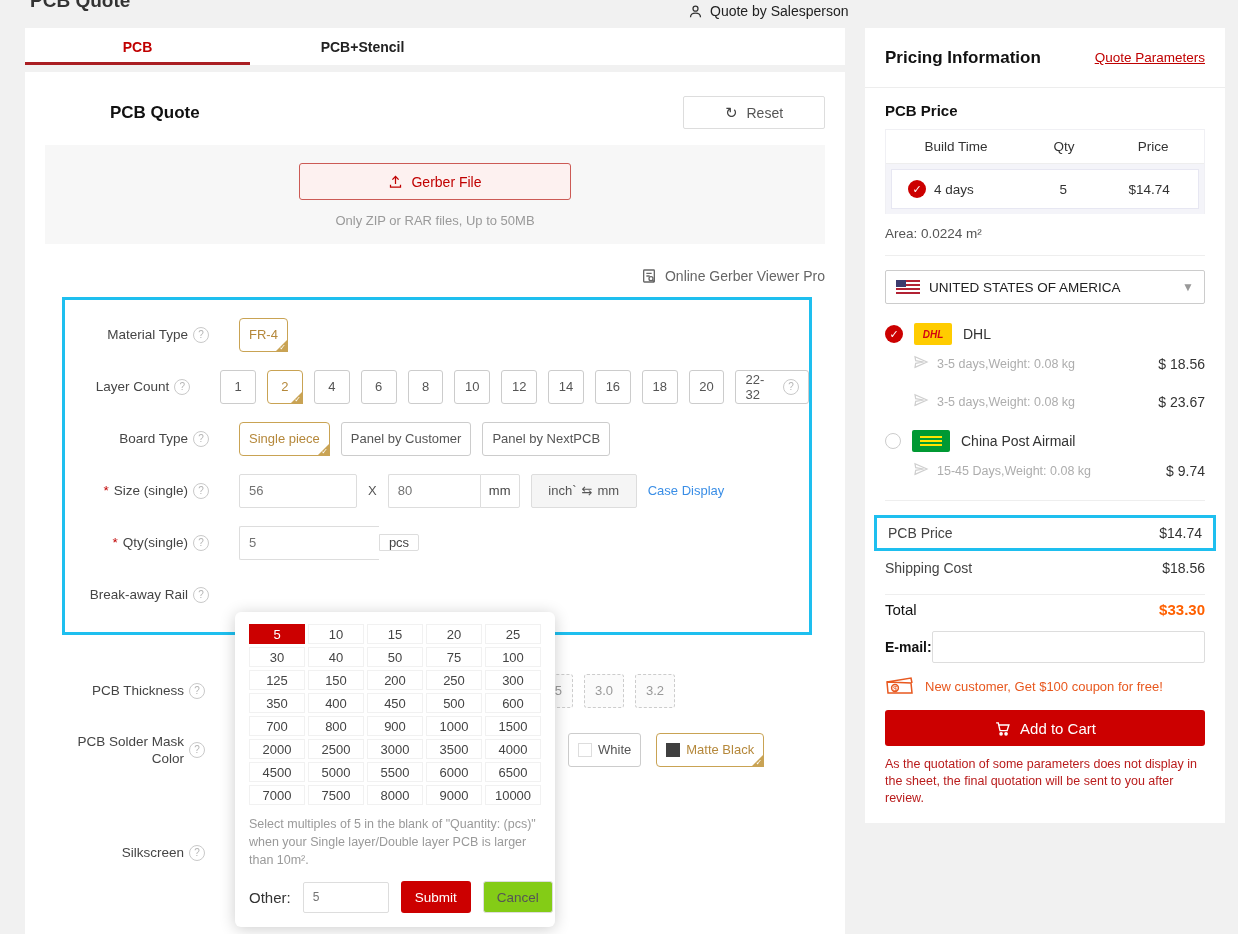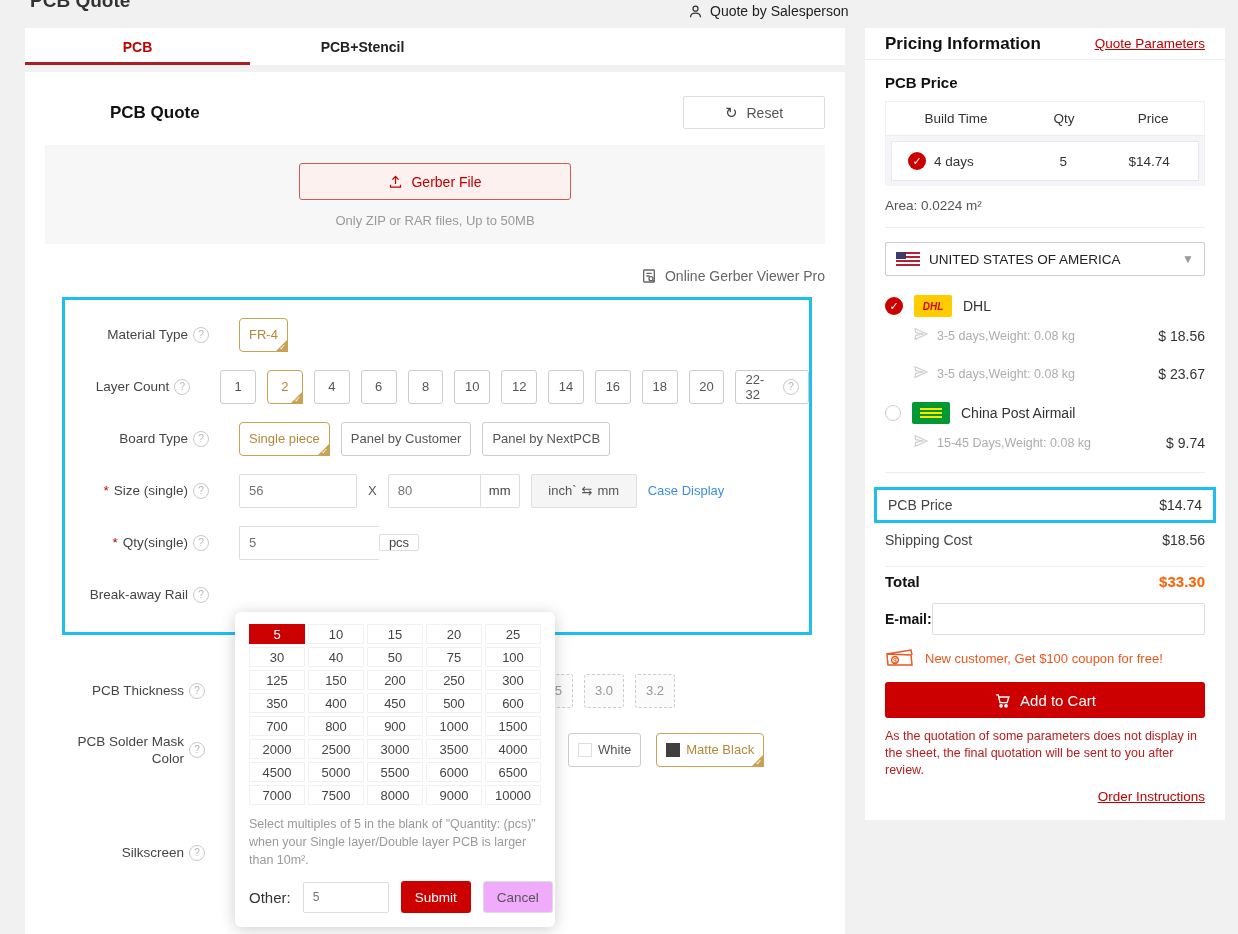--- a/index.html
+++ b/index.html
@@ -69,24 +69,24 @@
 
   
   .qty-popup{position:absolute;left:235px;top:612px;width:320px;background:#fff;border-radius:6px;box-shadow:0 2px 16px rgba(0,0,0,.2);padding:12px 14px 14px;z-index:50}
   .qty-grid{display:grid;grid-template-columns:repeat(5,1fr);gap:3px}
   .qty-cell{height:20px;display:flex;align-items:center;justify-content:center;font-size:13px;color:#444;border:1px solid #f1f1f1;cursor:pointer;background:#fff}
   .qty-cell.sel{background:#cc0000;color:#fff;border-color:#cc0000}
   .qty-note{margin-top:10px;font-size:12.5px;color:#9a9a9a;line-height:18px}
   .other-row{margin-top:12px;display:flex;align-items:center;gap:12px}
   .other-lab{font-size:15px;color:#333}
   .btn-red{background:#cc0000;color:#fff;border:none;border-radius:3px;height:32px;padding:0 14px;font-size:13.5px;cursor:pointer}
-  .btn-plain{background:#f0abfc;color:#555;border:1px solid #ddd;border-radius:3px;height:32px;padding:0 13px;font-size:13.5px;cursor:pointer}
-
-  
-  .sb-head{height:32px;display:flex;align-items:center;justify-content:space-between;padding:0 20px;border-bottom:1px solid #ededed}
+  .btn-plain{background:#84cc16;color:#555;border:1px solid #ddd;border-radius:3px;height:32px;padding:0 13px;font-size:13.5px;cursor:pointer}
+
+  
+  .sb-head{height:60px;display:flex;align-items:center;justify-content:space-between;padding:0 20px;border-bottom:1px solid #ededed}
   .sb-head .t{font-size:17px;font-weight:bold;color:#111}
   .sb-head a{font-size:13.5px;color:#c00000;text-decoration:underline}
   .sb-body{padding:0 20px}
   .sb-sec-title{margin-top:14px;font-size:15px;font-weight:bold;color:#111}
   .ptable{margin-top:10px;border:1px solid #f0f0f4;border-bottom:none}
   .ptable .hd{display:flex;height:34px;align-items:center;font-size:13.5px;color:#333;border-bottom:1px solid #eee}
   .c1{flex:0 0 44%;text-align:center}.c2{flex:0 0 24%;text-align:center}.c3{flex:1;text-align:center}
   .prow-wrap{background:#f4f4f9;padding:5px}
   .prow{background:#fff;border:1px solid #e7e7f2;height:40px;display:flex;align-items:center;font-size:13.5px;color:#333}
   .prow .c1{display:flex;align-items:center;gap:8px;padding-left:16px;text-align:left}
@@ -107,21 +107,21 @@
   .logo.fedex .f1{color:#fff}.logo.fedex .f2{color:#ff6600}
   .logo.china-post{background:#009933}
   .logo.china-post i{display:block;width:22px;height:11px;background:repeating-linear-gradient(180deg,#ffe400 0 2px,transparent 2px 4px)}
   .ship-name{font-size:14px;color:#333}
   .ship-r2{margin-left:28px;margin-top:9px;display:flex;align-items:center;gap:8px;font-size:12.5px;color:#adadad}
   .ship-price{margin-left:auto;font-size:14px;color:#333}
   .sum-row{display:flex;align-items:center;justify-content:space-between;height:33px;font-size:14px;color:#444}
   .sum-row .v{color:#333}
   .sum-row.hl{border:3px solid #1ebfef;margin:4px -11px 0;padding:0 11px;height:36px}
   .total-row{display:flex;align-items:center;justify-content:space-between;margin-top:6px}
-  .total-row .t{font-size:15px;font-weight:bold;color:#111}
+  .total-row .t{font-size:15px;font-weight:normal;color:#111}
   .total-row .v{font-size:15px;font-weight:bold;color:#ff6000}
   .email-row{margin-top:13px;display:flex;align-items:center;gap:0}
   .email-row .lab{font-size:14px;font-weight:bold;color:#111;flex:none}
   .email-row input{flex:1;height:32px;border:1px solid #ddd;border-radius:2px;padding:0 8px;font-size:13px;outline:none}
   .coupon-row{margin-top:13px;display:flex;align-items:center;gap:10px;font-size:13px;color:#e8581f}
   .cart-btn{margin-top:14px;width:100%;height:36px;background:#cc0000;border:none;border-radius:3px;color:#fff;font-size:15px;display:flex;align-items:center;justify-content:center;gap:9px;cursor:pointer}
   .sb-note{margin-top:10px;font-size:12.5px;color:#b91c1c;line-height:17px}
   .order-link{display:block;text-align:right;margin-top:10px;font-size:13.5px;color:#c00000;text-decoration:underline}
 </style>
 </head>
@@ -402,21 +402,20 @@
       </div>
       <button class="cart-btn">
         <svg width="17" height="17" viewBox="0 0 24 24" fill="none" stroke="#fff" stroke-width="2">
             <path d="M3 4h3l2.5 11h10L21 7H7"></path>
             <circle cx="10" cy="19.5" r="1.6" fill="#fff"></circle>
             <circle cx="17" cy="19.5" r="1.6" fill="#fff"></circle>
           </svg>
         <span>Add to Cart</span>
       </button>
       <div class="sb-note">As the quotation of some parameters does not display in the sheet, the final quotation will be sent to you after review.</div>
-      <a href="#" class="order-link">Order Instructions</a>
     </div>
   </div>
 
   <div class="qty-popup">
     <div class="qty-grid" id="qty-grid">
         <div class="qty-cell sel">5</div>
         <div class="qty-cell">10</div>
         <div class="qty-cell">15</div>
         <div class="qty-cell">20</div>
         <div class="qty-cell">25</div>

